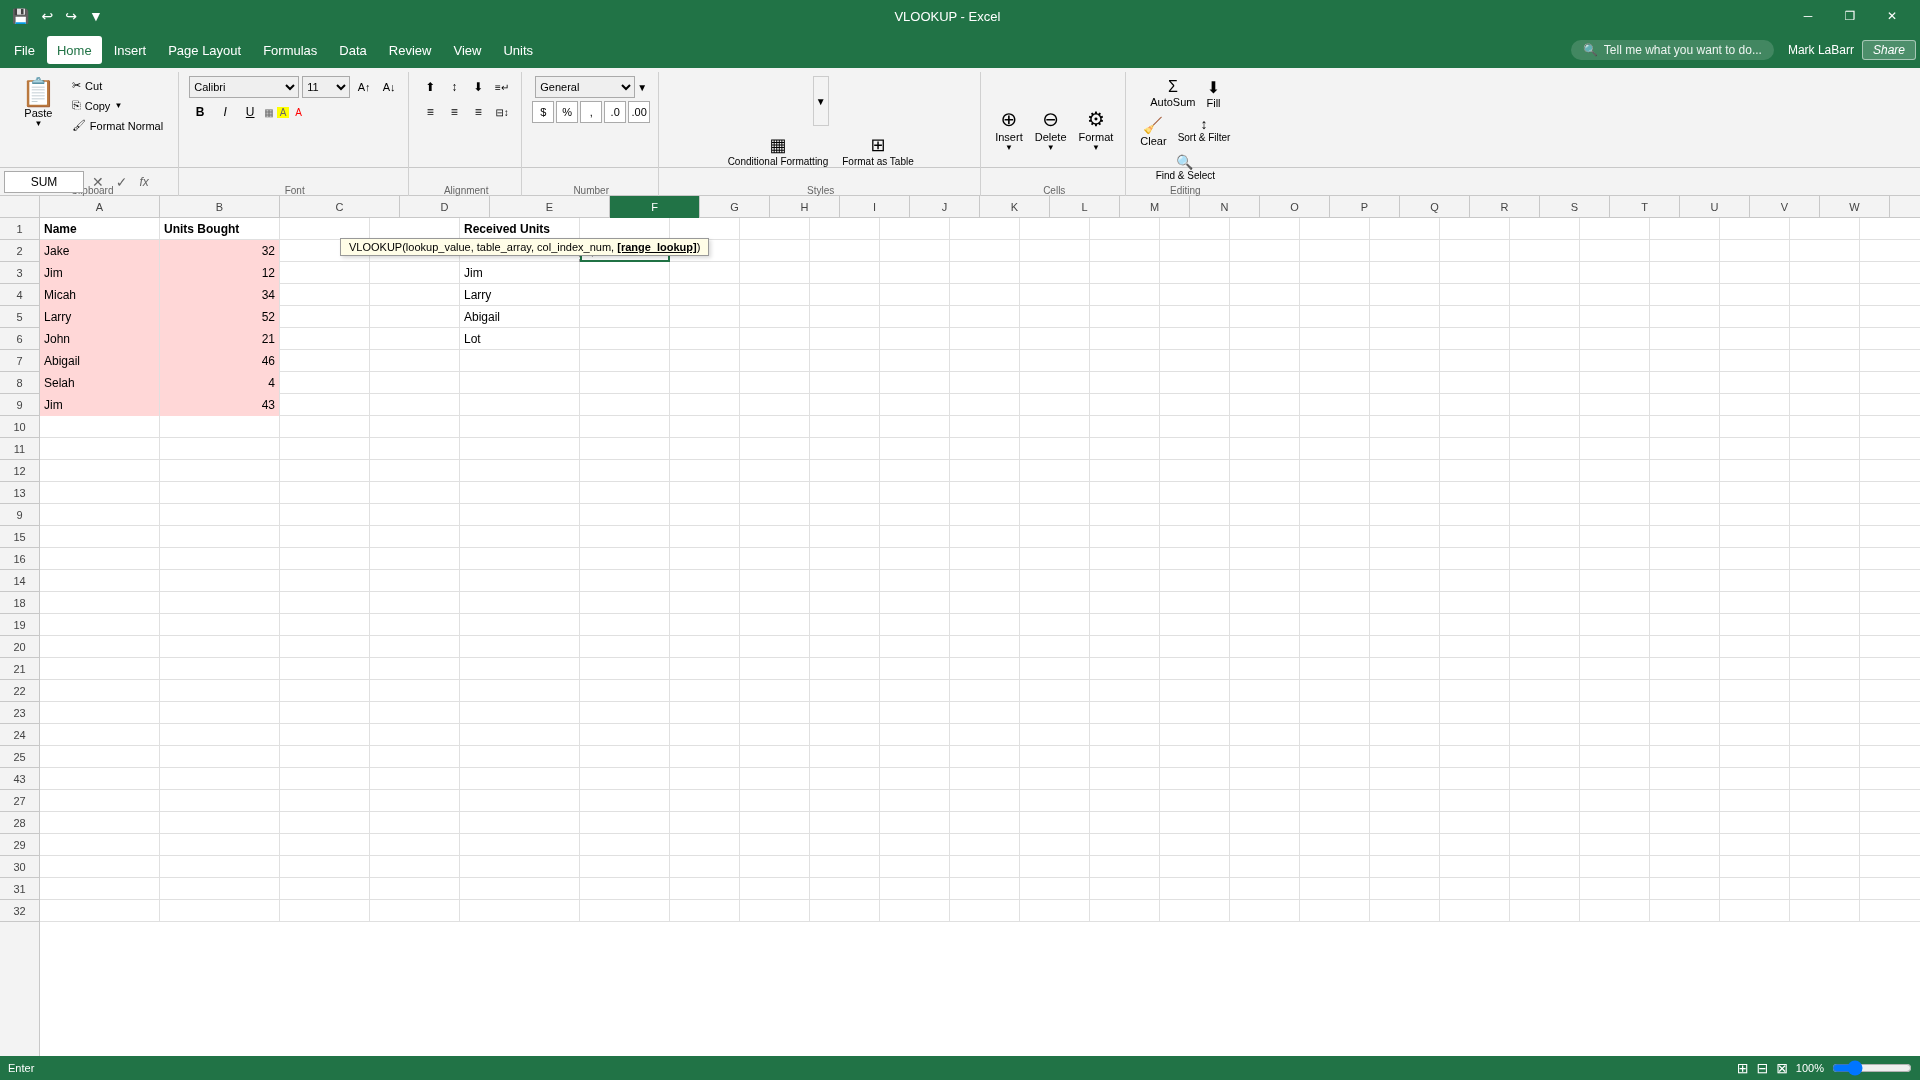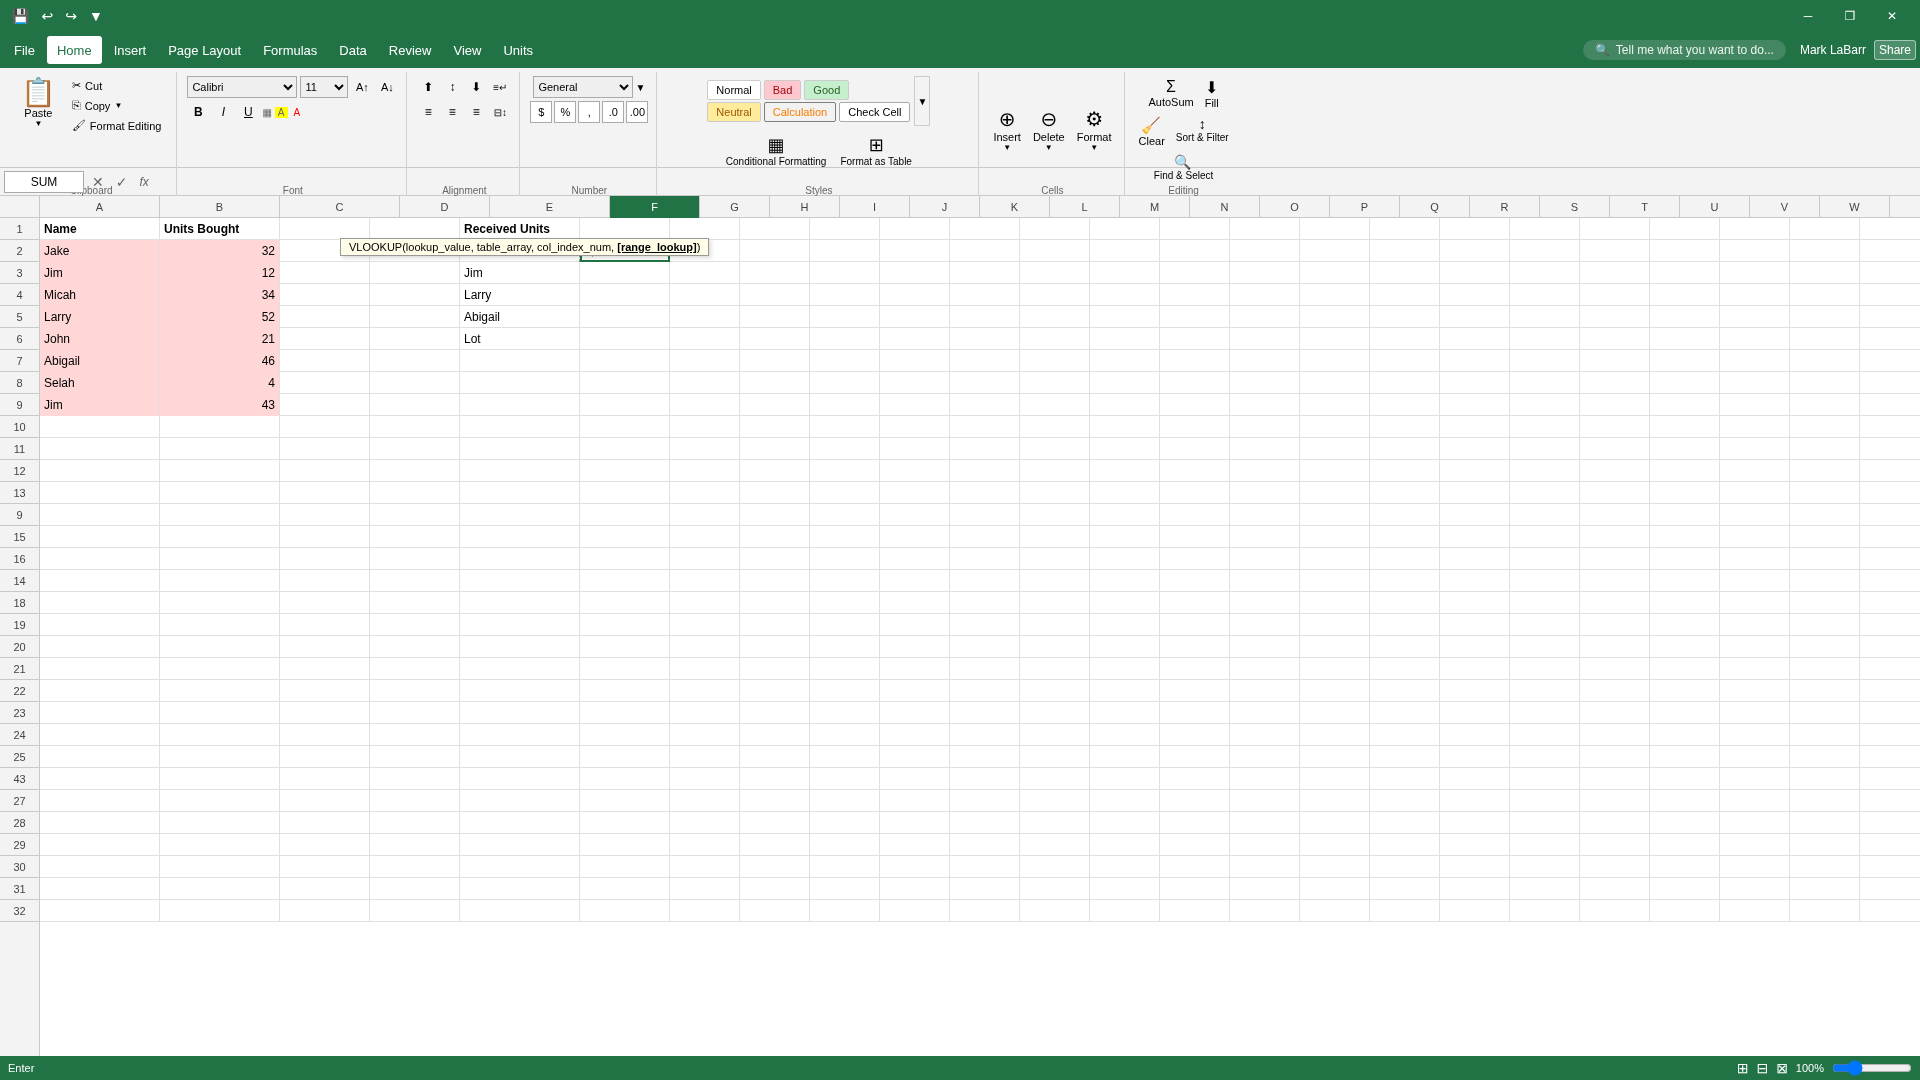--- a/index.html
+++ b/index.html
@@ -344,20 +344,21 @@
 </head>
 <body>
 
 <div id="title-bar">
   <div class="quick-access">
     <button class="qa-btn" title="Save">💾</button>
     <button class="qa-btn" title="Undo">↩</button>
     <button class="qa-btn" title="Redo">↪</button>
     <button class="qa-btn" title="Customize">▼</button>
   </div>
+  <div class="title">VLOOKUP - Excel</div>
   <div class="win-controls">
     <button class="win-btn">─</button>
     <button class="win-btn">❐</button>
     <button class="win-btn close">✕</button>
   </div>
 </div>
 
 <div id="menu-bar">
   <div class="menu-item">File</div>
   <div class="menu-item active">Home</div>
@@ -367,21 +368,21 @@
   <div class="menu-item">Data</div>
   <div class="menu-item">Review</div>
   <div class="menu-item">View</div>
   <div class="menu-item">Units</div>
   <div id="tell-me">
     <span>🔍</span>
     <span>Tell me what you want to do...</span>
   </div>
   <div id="user-info">
     <span>Mark LaBarr</span>
-    <button style="background: rgba(255,255,255,0.2); border: 1px solid rgba(255,255,255,0.5); color: white; padding: 2px 4px; border-radius: 3px; cursor: pointer; font-size: 12px;">Share</button>
+    <button style="background: rgba(255,255,255,0.2); border: 1px solid rgba(255,255,255,0.5); color: white; padding: 2px 10px; border-radius: 3px; cursor: pointer; font-size: 12px; font-style: italic;">Share</button>
   </div>
 </div>
 
 <div id="ribbon">
   <div id="ribbon-content">
 
     <div class="ribbon-group">
       <div class="ribbon-buttons" style="align-items:flex-start; padding-top:4px;">
         <div style="display:flex; flex-direction:column; align-items:center; border:1px solid transparent; border-radius:3px; padding:2px 6px; cursor:pointer;">
           <span style="font-size:28px; line-height:1;">📋</span>
@@ -393,21 +394,21 @@
             <span>✂</span>
             <span>Cut</span>
           </div>
           <div class="ribbon-btn small">
             <span>⎘</span>
             <span>Copy</span>
             <span style="font-size:8px;">▼</span>
           </div>
           <div class="ribbon-btn small">
             <span>🖌</span>
-            <span>Format Editing</span>
+            <span>Format Normal</span>
           </div>
         </div>
       </div>
       <div class="ribbon-group-label">Clipboard</div>
     </div>
 
     <div class="ribbon-group">
       <div class="ribbon-buttons" style="flex-direction:column; align-items:flex-start; gap:3px; padding-top:4px;">
         <div class="font-row">
           <select class="font-name">
@@ -464,32 +465,20 @@
           <button style="width:22px;height:22px;border:1px solid #aaa;background:white;cursor:pointer;font-size:11px;">.0</button>
           <button style="width:22px;height:22px;border:1px solid #aaa;background:white;cursor:pointer;font-size:11px;">.00</button>
         </div>
       </div>
       <div class="ribbon-group-label">Number</div>
     </div>
 
     <div class="ribbon-group" style="min-width: 320px;">
       <div class="ribbon-buttons" style="flex-direction:column; gap:3px; padding-top:4px; width:100%;">
         <div style="display:flex; gap:4px; align-items:center;">
-          <div style="display:flex; flex-direction:column; gap:2px; flex:1;">
-            <div style="display:flex; gap:3px;">
-              <div class="style-box style-normal">Normal</div>
-              <div class="style-box style-bad">Bad</div>
-              <div class="style-box style-good">Good</div>
-            </div>
-            <div style="display:flex; gap:3px;">
-              <div class="style-box style-neutral">Neutral</div>
-              <div class="style-box style-calculation">Calculation</div>
-              <div class="style-box style-check">Check Cell</div>
-            </div>
-          </div>
           <button style="height:50px; width:16px; background:#f3f3f3; border:1px solid #ccc; cursor:pointer; font-size:10px;">▼</button>
         </div>
         <div style="display:flex; gap:4px; margin-top:2px;">
           <div style="display:flex; flex-direction:column; align-items:center; cursor:pointer; border:1px solid transparent; border-radius:3px; padding:2px 4px;">
             <span style="font-size:18px;">▦</span>
             <span style="font-size:10px; text-align:center;">Conditional Formatting</span>
           </div>
           <div style="display:flex; flex-direction:column; align-items:center; cursor:pointer; border:1px solid transparent; border-radius:3px; padding:2px 4px;">
             <span style="font-size:18px;">⊞</span>
             <span style="font-size:10px; text-align:center;">Format as Table</span>

